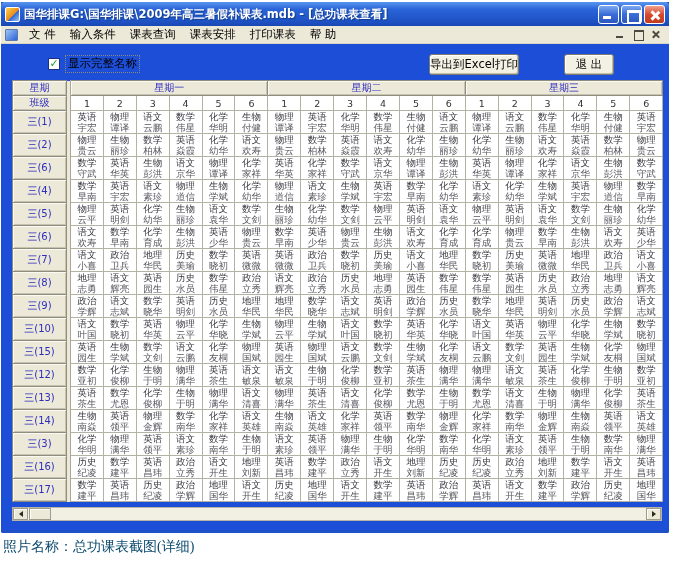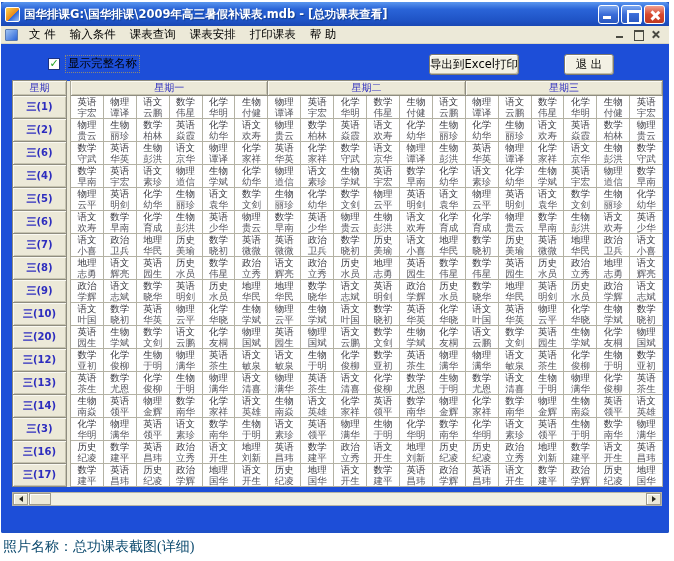--- a/index.html
+++ b/index.html
@@ -75,21 +75,21 @@
                    font-weight:normal; text-align:center; padding:0; }
   #tt .hc  { background:#ECE9D8; color:#2D2DBE; font-size:10px;
              border-color:#8F8D80; box-shadow:inset 1px 1px 0 #FBFAF2, inset -1px -1px 0 #C6C3B0; }
   #tt .day { height:14px; }
   #tt .clshd { height:14px; }
   #tt .num { background:#fff; color:#333; font-size:9.5px; height:13px; border-color:#B4B2A4; }
   #tt .sp  { background:#ECE9D8; border-top:none; border-bottom:none; }
   #tt .cell { background:#fff; height:22px; vertical-align:middle; border-color:#B4B2A4; }
   #tt .cell .subj { font-size:9.5px; line-height:11px; color:#37373F; }
   #tt .cell .tch  { font-size:9.5px; line-height:11px; color:#55555D; }
-  #tt .cls { font-size:10px;font-weight:bold; }
+  #tt .cls { font-size:10px; }
 
   
   .hscroll { position:relative; margin-top:5px; width:650px; height:14px;
              background:#F2F0E3; border:1px solid #B8B5A5; }
   .sarrow { position:absolute; top:0; width:15px; height:12px; background:#ECE9D8;
             border:1px solid #9E9B8C; box-shadow:inset 1px 1px 0 #fff;
             display:flex; align-items:center; justify-content:center; }
   .sarrow.left { left:0; }
   .sarrow.right { right:0; }
   .tri { width:0; height:0; border-top:3.5px solid transparent; border-bottom:3.5px solid transparent; }
@@ -163,20 +163,42 @@
           </colgroup>
           <tbody>
             <tr>
               <th class="hc clshd">星期</th>
               <td class="sp"></td>
               <th class="hc day" colspan="6">星期一</th>
               <th class="hc day" colspan="6">星期二</th>
               <th class="hc day" colspan="6">星期三</th>
             </tr>
             <tr>
+              <th class="hc clshd">班级</th>
+              <td class="sp"></td>
+              <th class="num">1</th>
+              <th class="num">2</th>
+              <th class="num">3</th>
+              <th class="num">4</th>
+              <th class="num">5</th>
+              <th class="num">6</th>
+              <th class="num">1</th>
+              <th class="num">2</th>
+              <th class="num">3</th>
+              <th class="num">4</th>
+              <th class="num">5</th>
+              <th class="num">6</th>
+              <th class="num">1</th>
+              <th class="num">2</th>
+              <th class="num">3</th>
+              <th class="num">4</th>
+              <th class="num">5</th>
+              <th class="num">6</th>
+            </tr>
+            <tr>
               <th class="hc cls">三(1)</th>
               <td class="sp"></td>
               <td class="cell">
                 <div class="subj">英语</div>
                 <div class="tch">宇宏</div>
               </td>
               <td class="cell">
                 <div class="subj">物理</div>
                 <div class="tch">谭译</div>
               </td>
@@ -923,21 +945,21 @@
               <td class="cell">
                 <div class="subj">生物</div>
                 <div class="tch">学斌</div>
               </td>
               <td class="cell">
                 <div class="subj">数学</div>
                 <div class="tch">晓初</div>
               </td>
             </tr>
             <tr>
-              <th class="hc cls">三(20)</th>
+              <th class="hc cls">三(15)</th>
               <td class="sp"></td>
               <td class="cell">
                 <div class="subj">英语</div>
                 <div class="tch">园生</div>
               </td>
               <td class="cell">
                 <div class="subj">生物</div>
                 <div class="tch">学斌</div>
               </td>
               <td class="cell">

